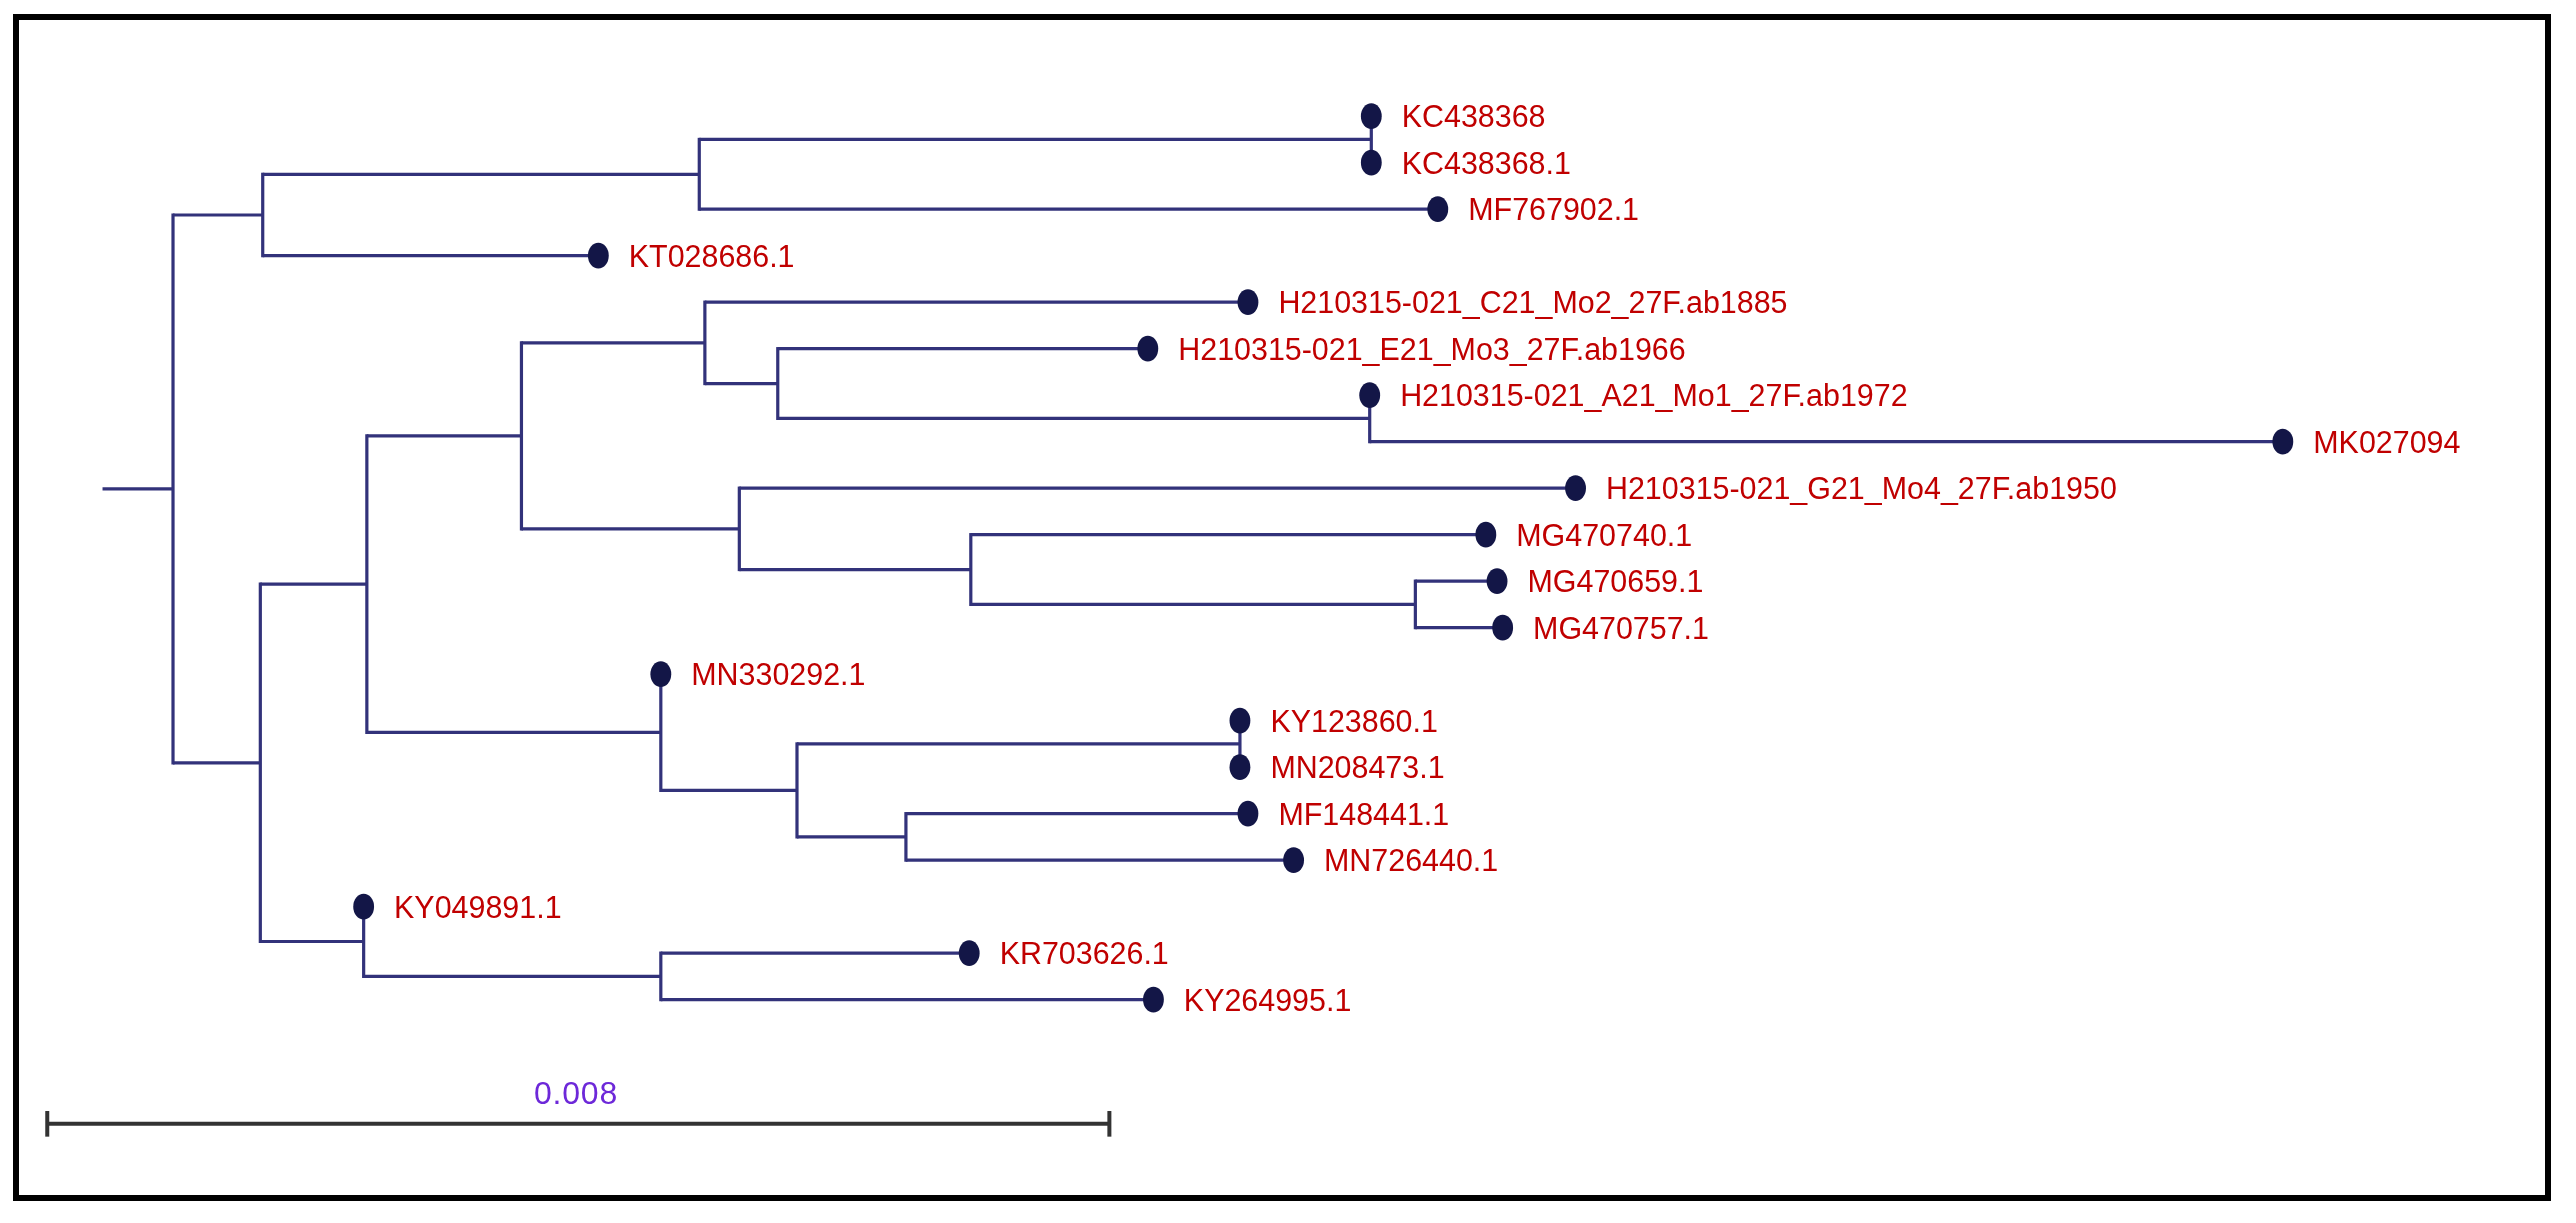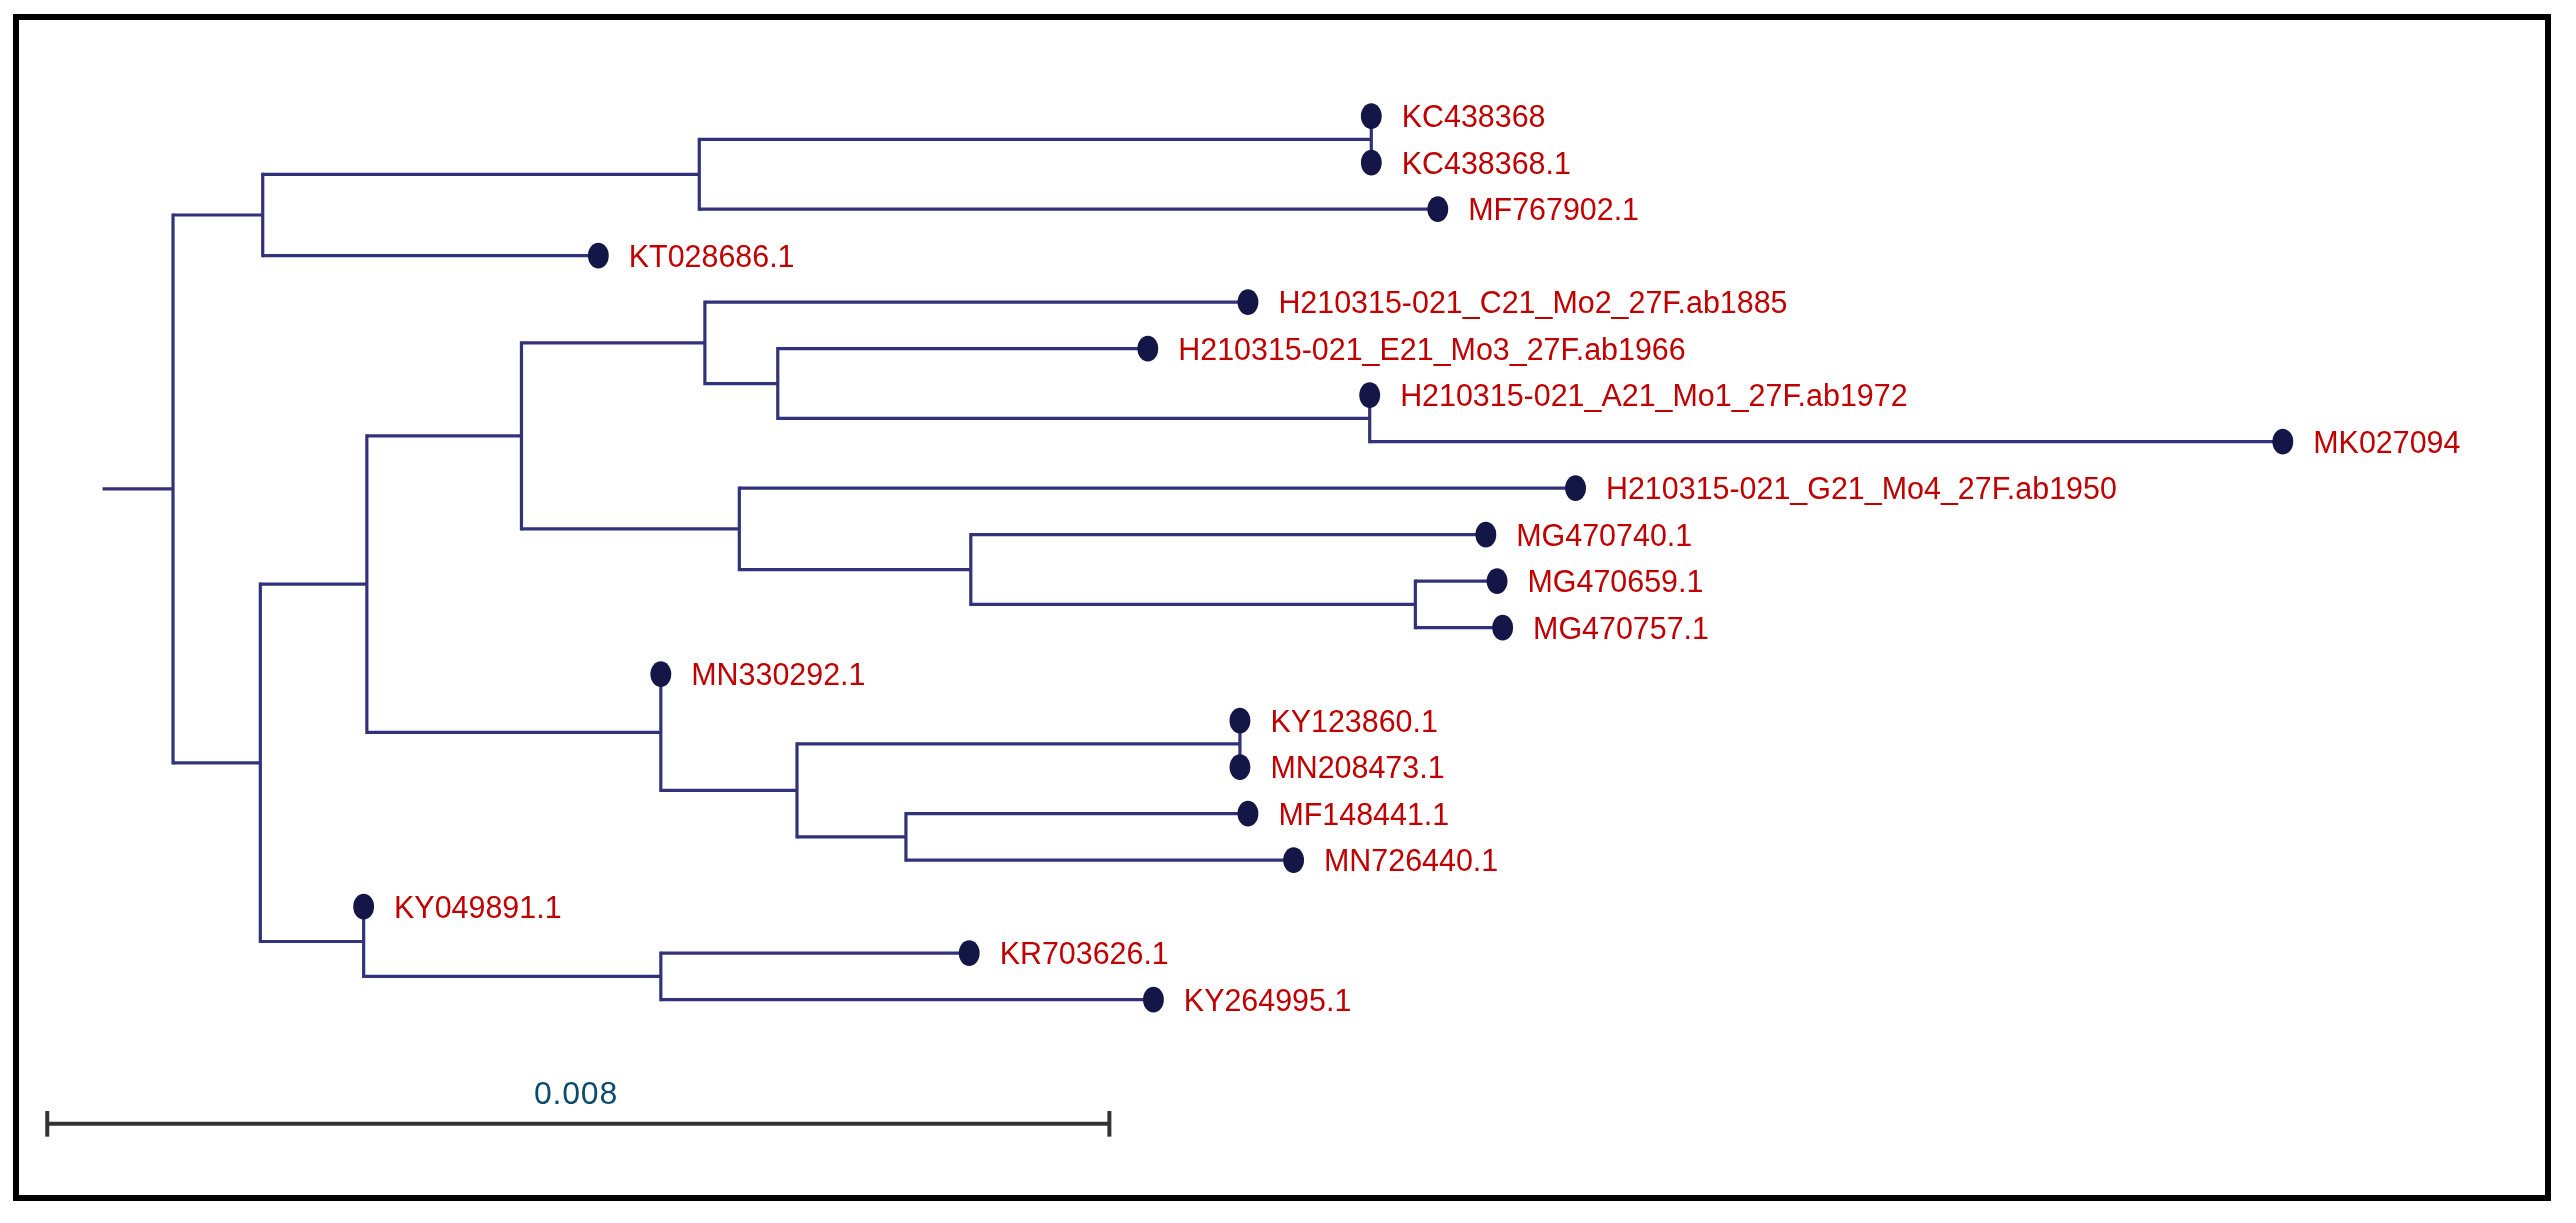--- a/index.html
+++ b/index.html
@@ -26,21 +26,21 @@
     left:0; top:0;
     width:2576px; height:1224px;
   }
   .scalebar-label{
     position:absolute;
     top:1075px;
     left:496px;
     width:160px;
     text-align:center;
     font-size:32px;
-    color:#0c4a6e;
+    color:#6d28d9;
     letter-spacing:0.8px;
   }
 </style>
 </head>
 <body>
 
 <div class="canvas">
   <div class="frame"></div>
   <svg class="tree" id="tree-svg" viewBox="0 0 3216 1528">
       <line x1="216" y1="266.35625" x2="216" y2="954.2578124999999" stroke="#32327a" stroke-width="4"></line>

